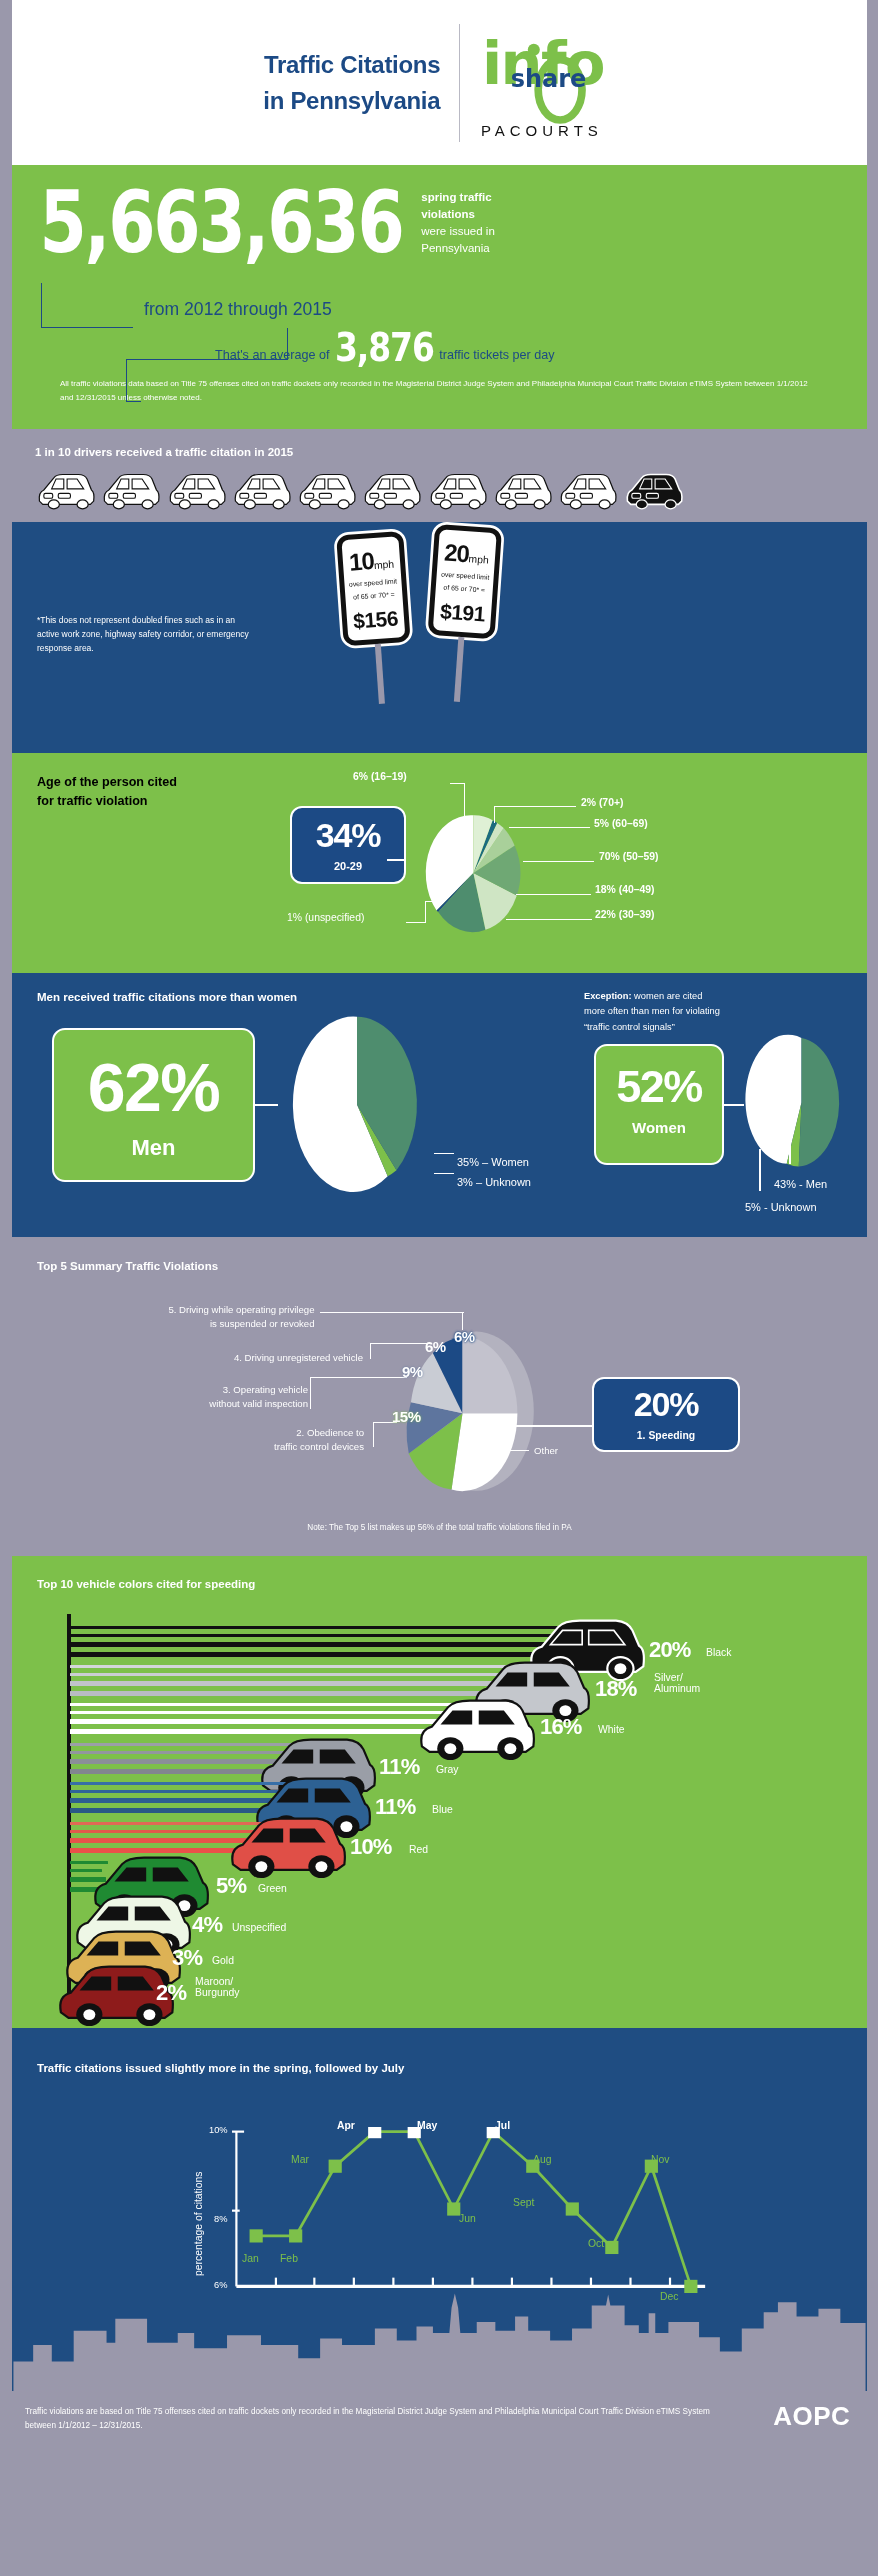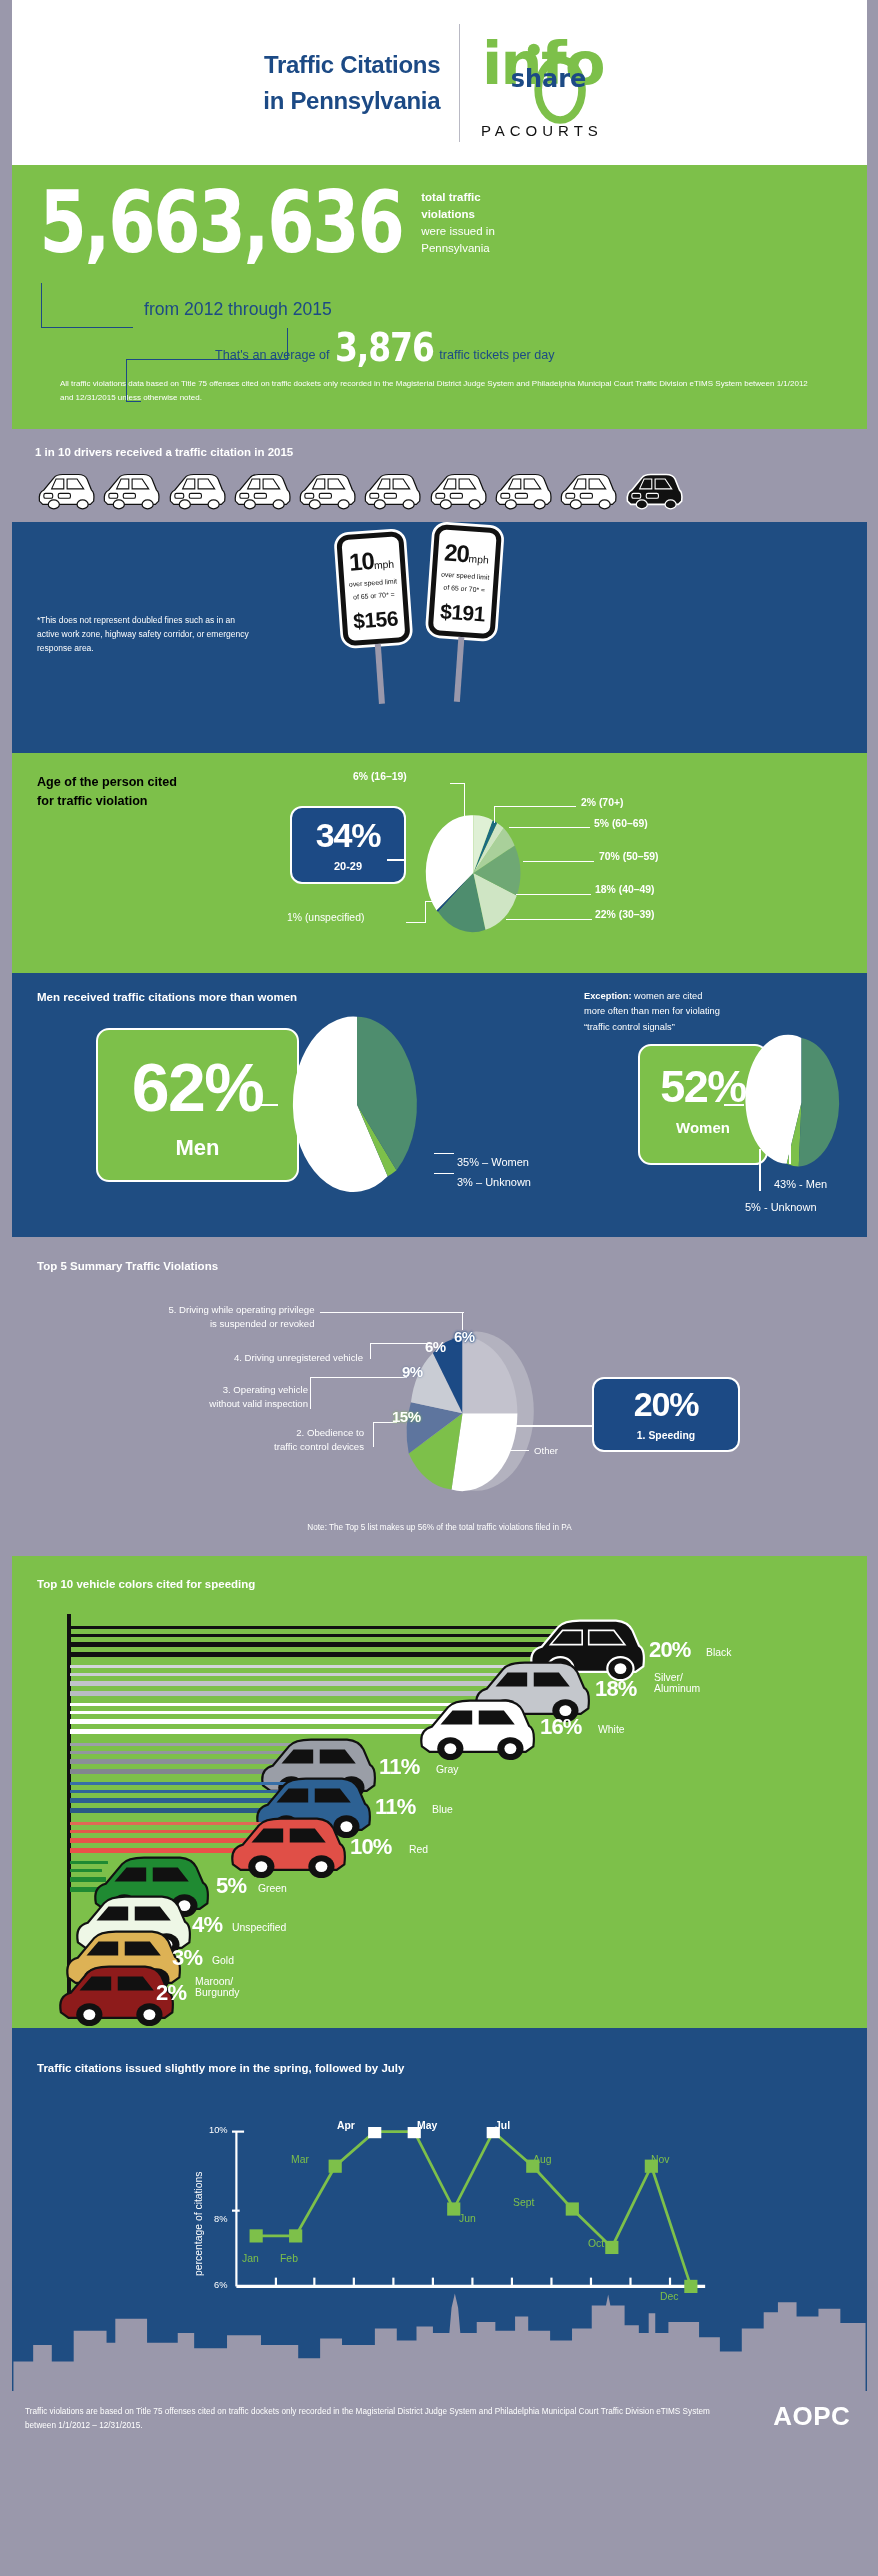--- a/index.html
+++ b/index.html
@@ -122,21 +122,21 @@
   .age-label { position: absolute; color: #fff; font-size: 10.4px; white-space: nowrap; }
   .leader { position: absolute; background: #ffffff; height: 1.1px; }
   .leader-v { position: absolute; background: #ffffff; width: 1.1px; }
 
   
   .gender-sec { padding: 18.7px 25px 24px 25px; position: relative; height: 264px; }
   .gender-title { color: #fff; font-size: 11.5px; font-weight: bold; }
   .gender-exception { color: #fff; font-size: 9.3px; line-height: 1.65; }
   .badge-green {
     background: #7dc04a; border: 2.7px solid #ffffff; border-radius: 13px;
-    color: #fff; text-align: center; margin-left: 44px;
+    color: #fff; text-align: center;
   }
   .badge-green .pct { font-weight: bold; letter-spacing: -1.6px; line-height: 1; }
   .badge-green .lbl { font-weight: bold; }
   .leg { position: absolute; color: #fff; font-size: 11px; white-space: nowrap; margin-top: 9px; }
 
   
   .top5-sec { padding: 23px 25px 6px 25px; position: relative; height: 319px; }
   .top5-title { color: #fff; font-size: 11.5px; font-weight: bold; }
   .top5-item { position: absolute; color: #fff; font-size: 9.6px; line-height: 1.5; text-align: right; }
   .pie-pct { position: absolute; font-weight: bold; font-size: 15px; letter-spacing: -0.5px; }
@@ -197,21 +197,21 @@
       <div class="logo-info">info</div>
       <div class="logo-share">share</div>
       <div class="logo-pacourts">PACOURTS</div>
     </div>
   </div>
 
   <div class="band green hero">
     <div class="hero-row">
       <div class="big-number">5,663,636</div>
       <div class="hero-side">
-        <div class="bold">total traffic</div>
+        <div class="bold">spring traffic</div>
         <div class="bold">violations</div>
         <div class="light">were issued in</div>
         <div class="light">Pennsylvania</div>
       </div>
     </div>
     <div class="hero-line2">from 2012 through 2015</div>
     <div class="hero-line3">
       <span>That's an average of</span>
       <span class="num">3,876</span>
       <span>traffic tickets per day</span>

